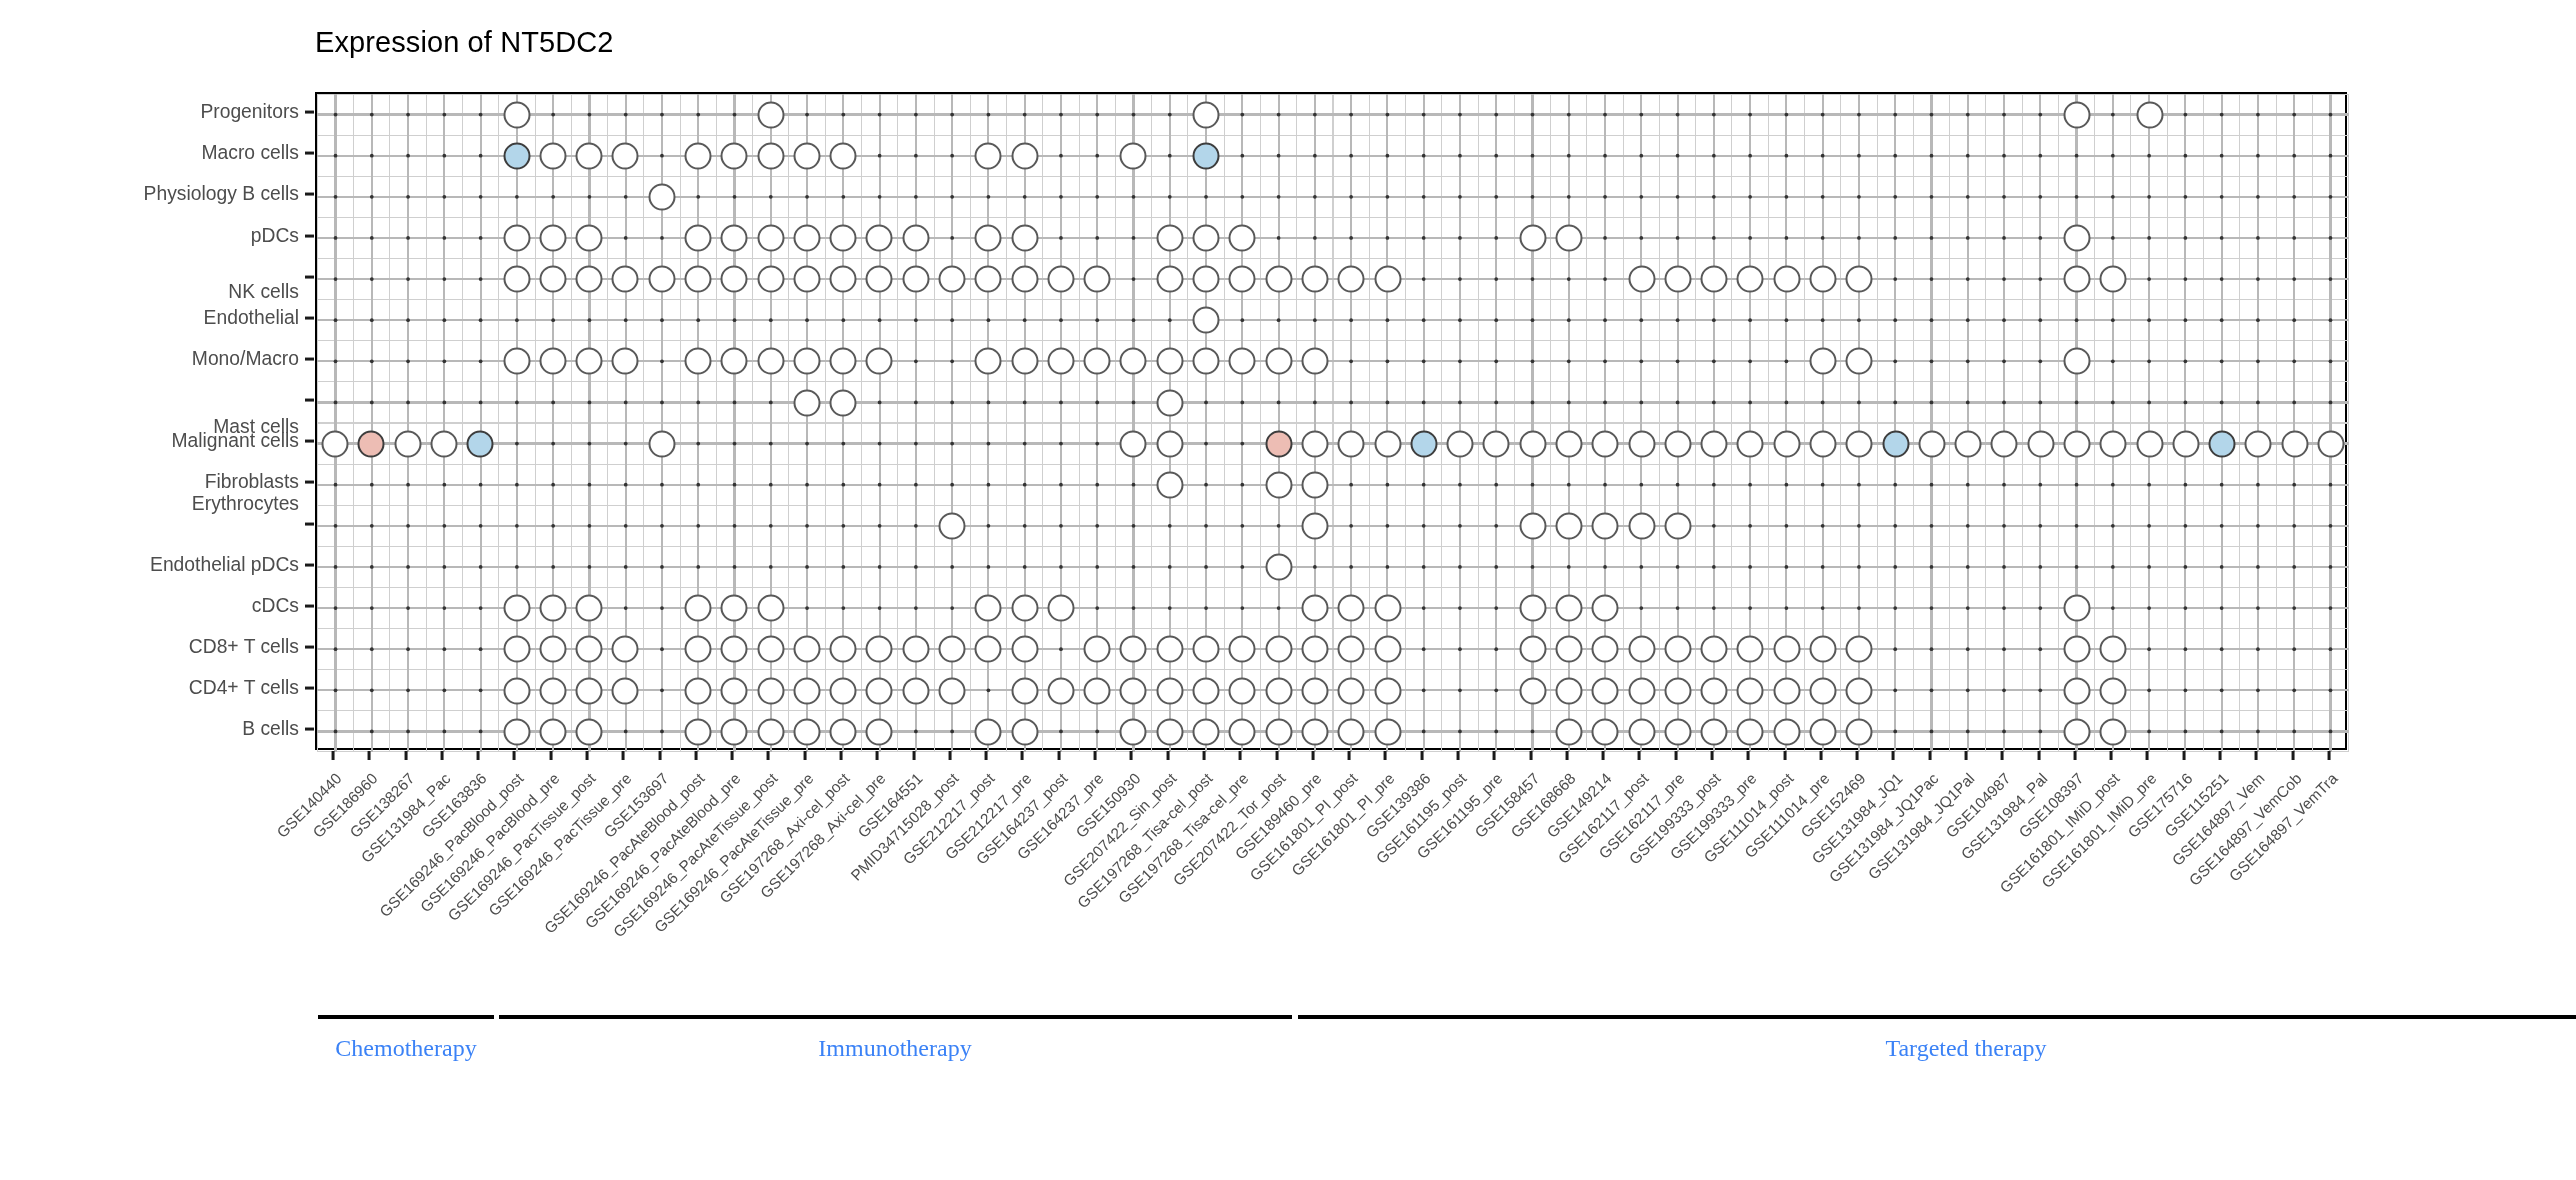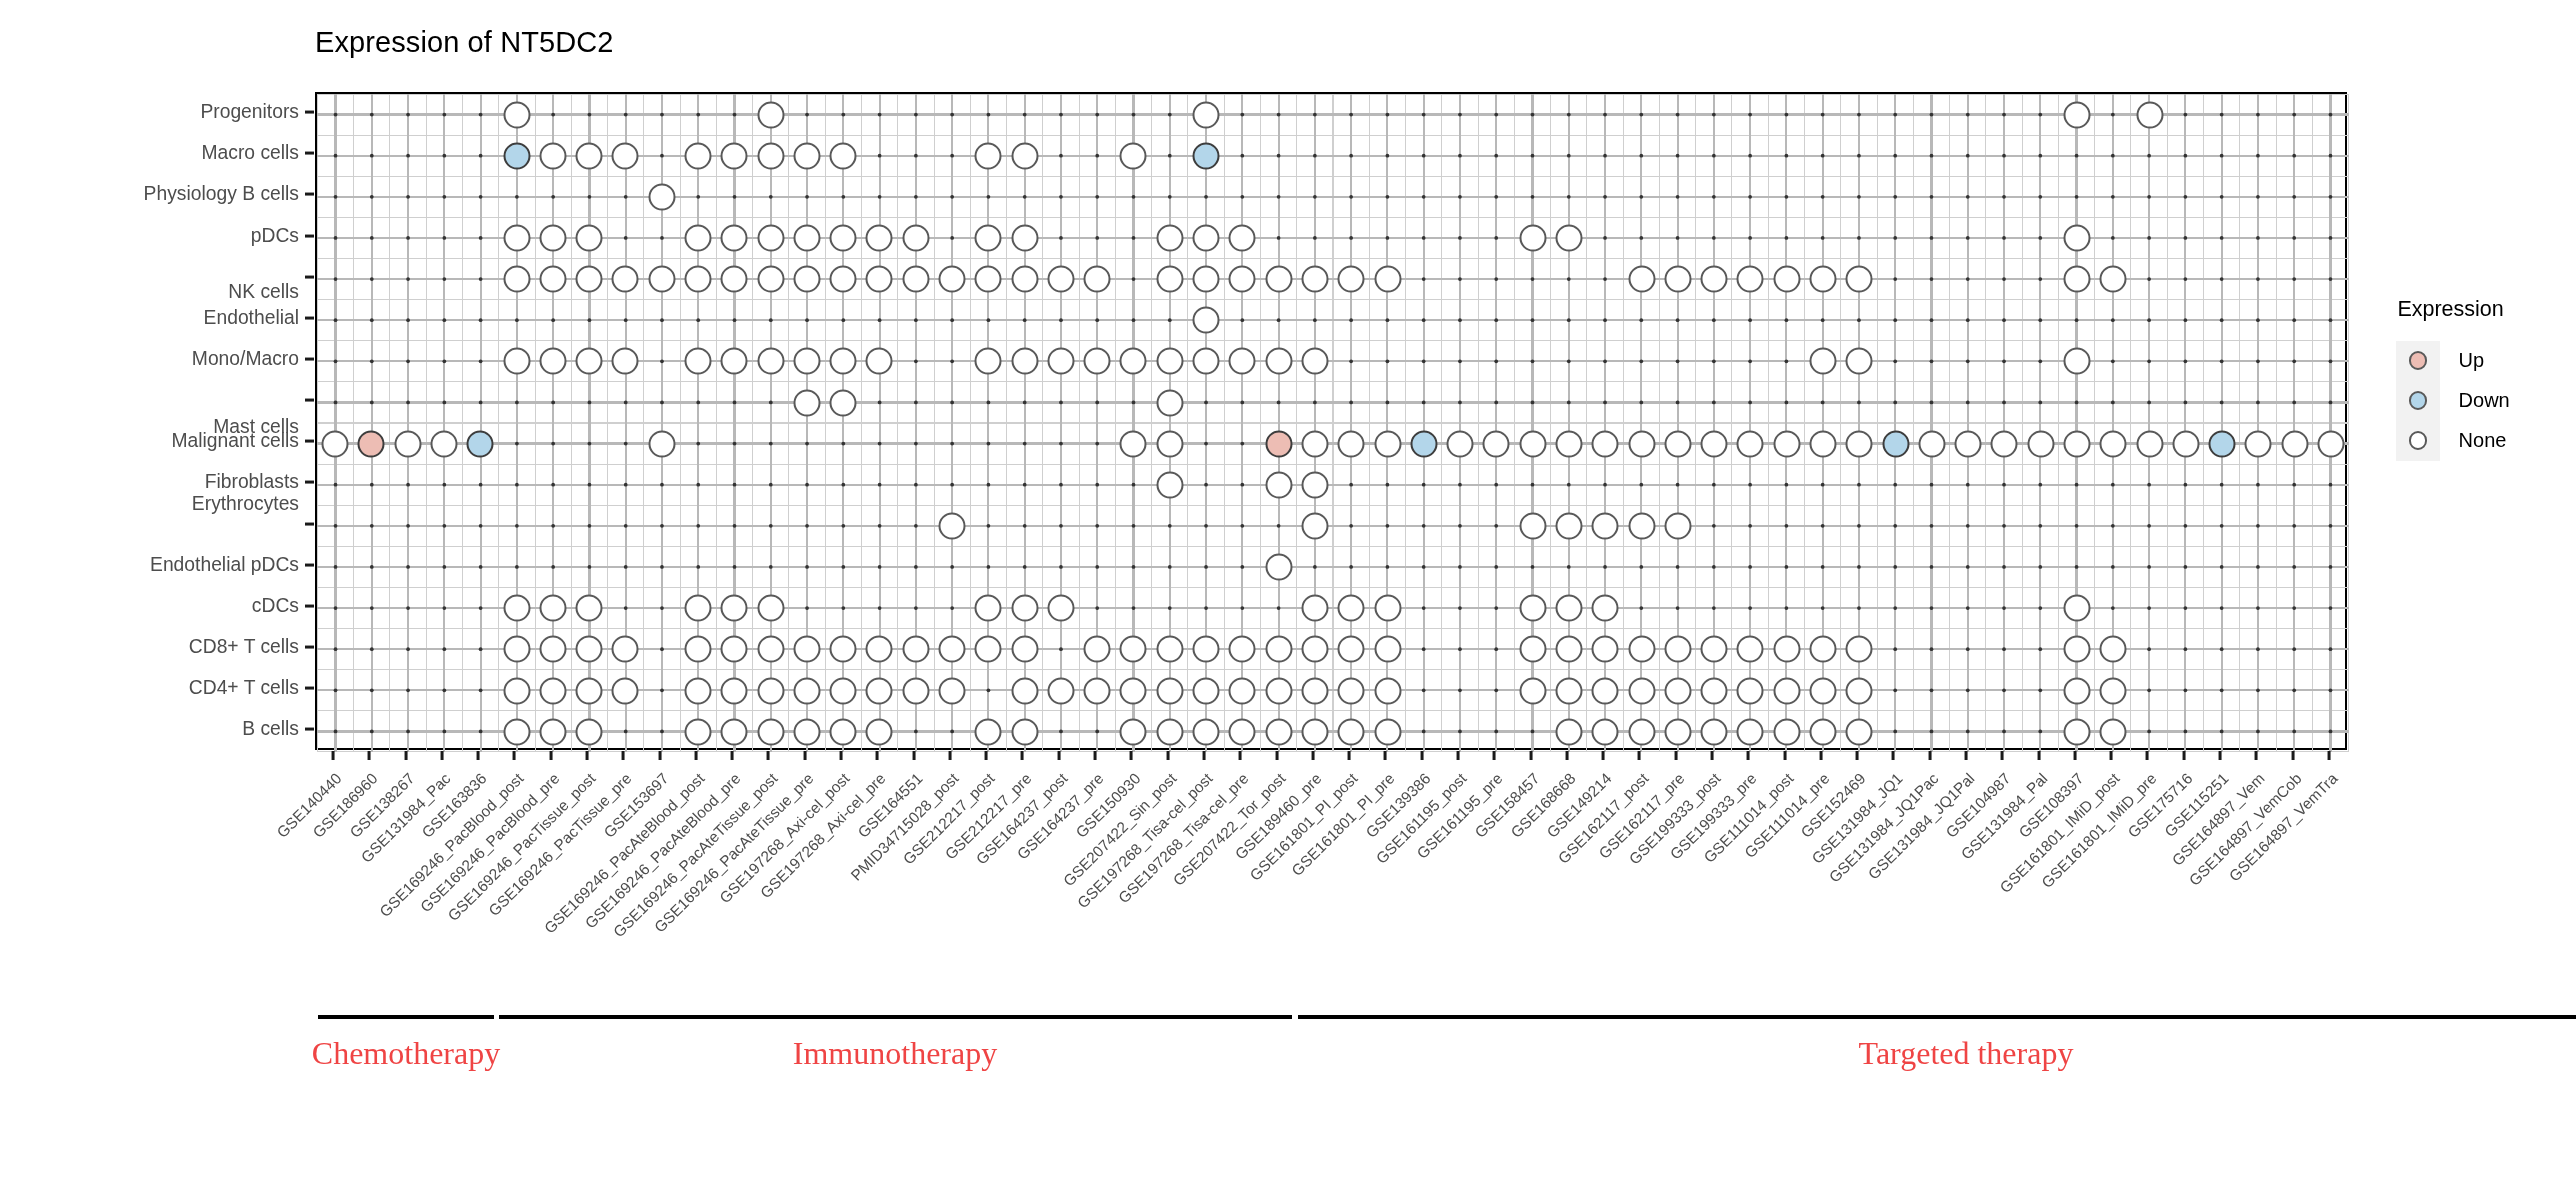--- a/index.html
+++ b/index.html
@@ -36,21 +36,21 @@
     transform-origin:right center;
     transform:rotate(-45deg);
     text-align:right;
   }
   .xtick{position:absolute; width:2.9px; height:9.3px; background:#1a1a1a; transform:translateX(-50%);}
 
   
   .grpline{position:absolute;height:3.6px;background:#000;}
   .grplabel{
     position:absolute; font-family:"Liberation Serif",serif;
-    font-size:32px; color:#ef4444; white-space:nowrap;
+    font-size:24px; color:#3b82f6; white-space:nowrap;
     transform:translateX(-50%);
   }
 
   
   #legend{position:absolute; left:2396px; top:297px; width:179px;}
   .legend-title{font-size:21.5px;color:#000;margin:0 0 18.6px 1.4px;white-space:nowrap;}
   .legend-row{display:flex;align-items:center;height:40px;}
   .legend-key{
     width:44px;height:40px;background:#f2f2f2;
     display:flex;align-items:center;justify-content:center;flex:0 0 auto;
@@ -1534,37 +1534,14 @@
     </div>
   <div id="groups">
       <div class="grpline" style="left: 318px; top: 1015px; width: 176px;"></div>
       <div class="grplabel" style="left: 406px; top: 1035px;">Chemotherapy</div>
       <div class="grpline" style="left: 499px; top: 1015px; width: 793px;"></div>
       <div class="grplabel" style="left: 895px; top: 1035px;">Immunotherapy</div>
       <div class="grpline" style="left: 1298px; top: 1015px; width: 1337px;"></div>
       <div class="grplabel" style="left: 1966px; top: 1035px;">Targeted therapy</div>
     </div>
 
-  <div id="legend">
-    <div class="legend-title">Expression</div>
-    <div id="legend-rows">
-        <div class="legend-row">
-          <div class="legend-key">
-            <div class="legend-dot" style="background: rgb(237, 189, 180);"></div>
-          </div>
-          <div class="legend-label">Up</div>
-        </div>
-        <div class="legend-row">
-          <div class="legend-key">
-            <div class="legend-dot" style="background: rgb(179, 214, 234);"></div>
-          </div>
-          <div class="legend-label">Down</div>
-        </div>
-        <div class="legend-row">
-          <div class="legend-key">
-            <div class="legend-dot" style="background: rgb(255, 255, 255);"></div>
-          </div>
-          <div class="legend-label">None</div>
-        </div>
-      </div>
-  </div>
 </div>
 
 
 </body></html>

